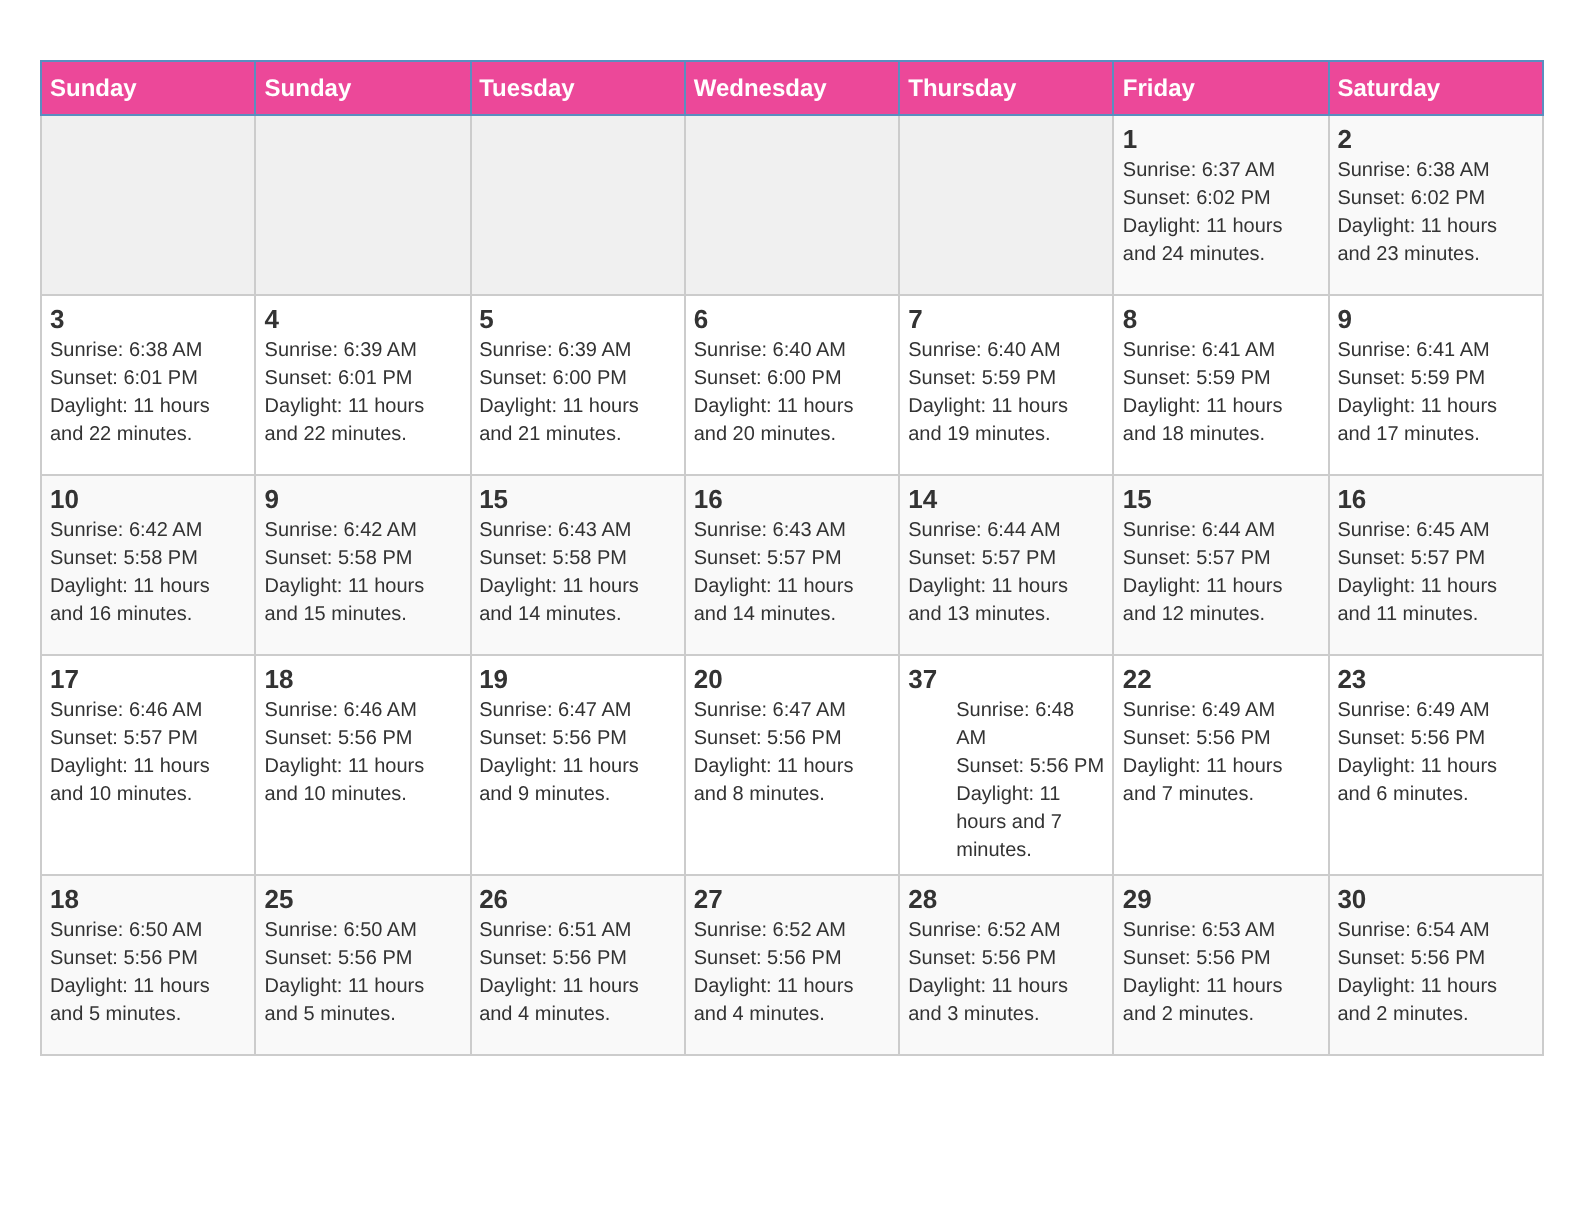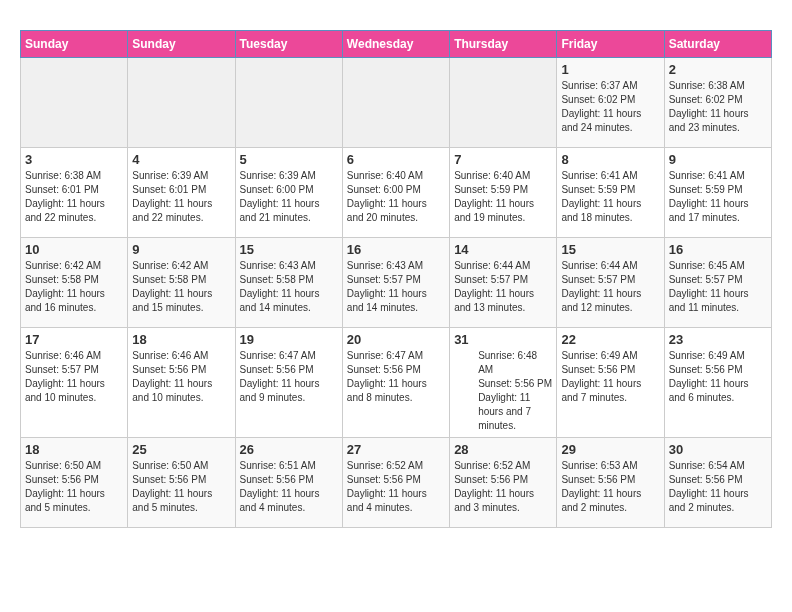--- a/index.html
+++ b/index.html
@@ -234,21 +234,21 @@
 Sunset: 5:56 PM
 Daylight: 11 hours and 9 minutes.</div>
         </td>
         <td>
           <div class="day-number">20</div>
           <div class="day-info" style="white-space: pre-line;">Sunrise: 6:47 AM
 Sunset: 5:56 PM
 Daylight: 11 hours and 8 minutes.</div>
         </td>
         <td>
-          <div class="day-number">31</div>
+          <div class="day-number">37</div>
           <div class="day-info" style="white-space: pre-line; margin-left: 24px;">Sunrise: 6:48 AM
 Sunset: 5:56 PM
 Daylight: 11 hours and 7 minutes.</div>
         </td>
         <td>
           <div class="day-number">22</div>
           <div class="day-info" style="white-space: pre-line;">Sunrise: 6:49 AM
 Sunset: 5:56 PM
 Daylight: 11 hours and 7 minutes.</div>
         </td>

